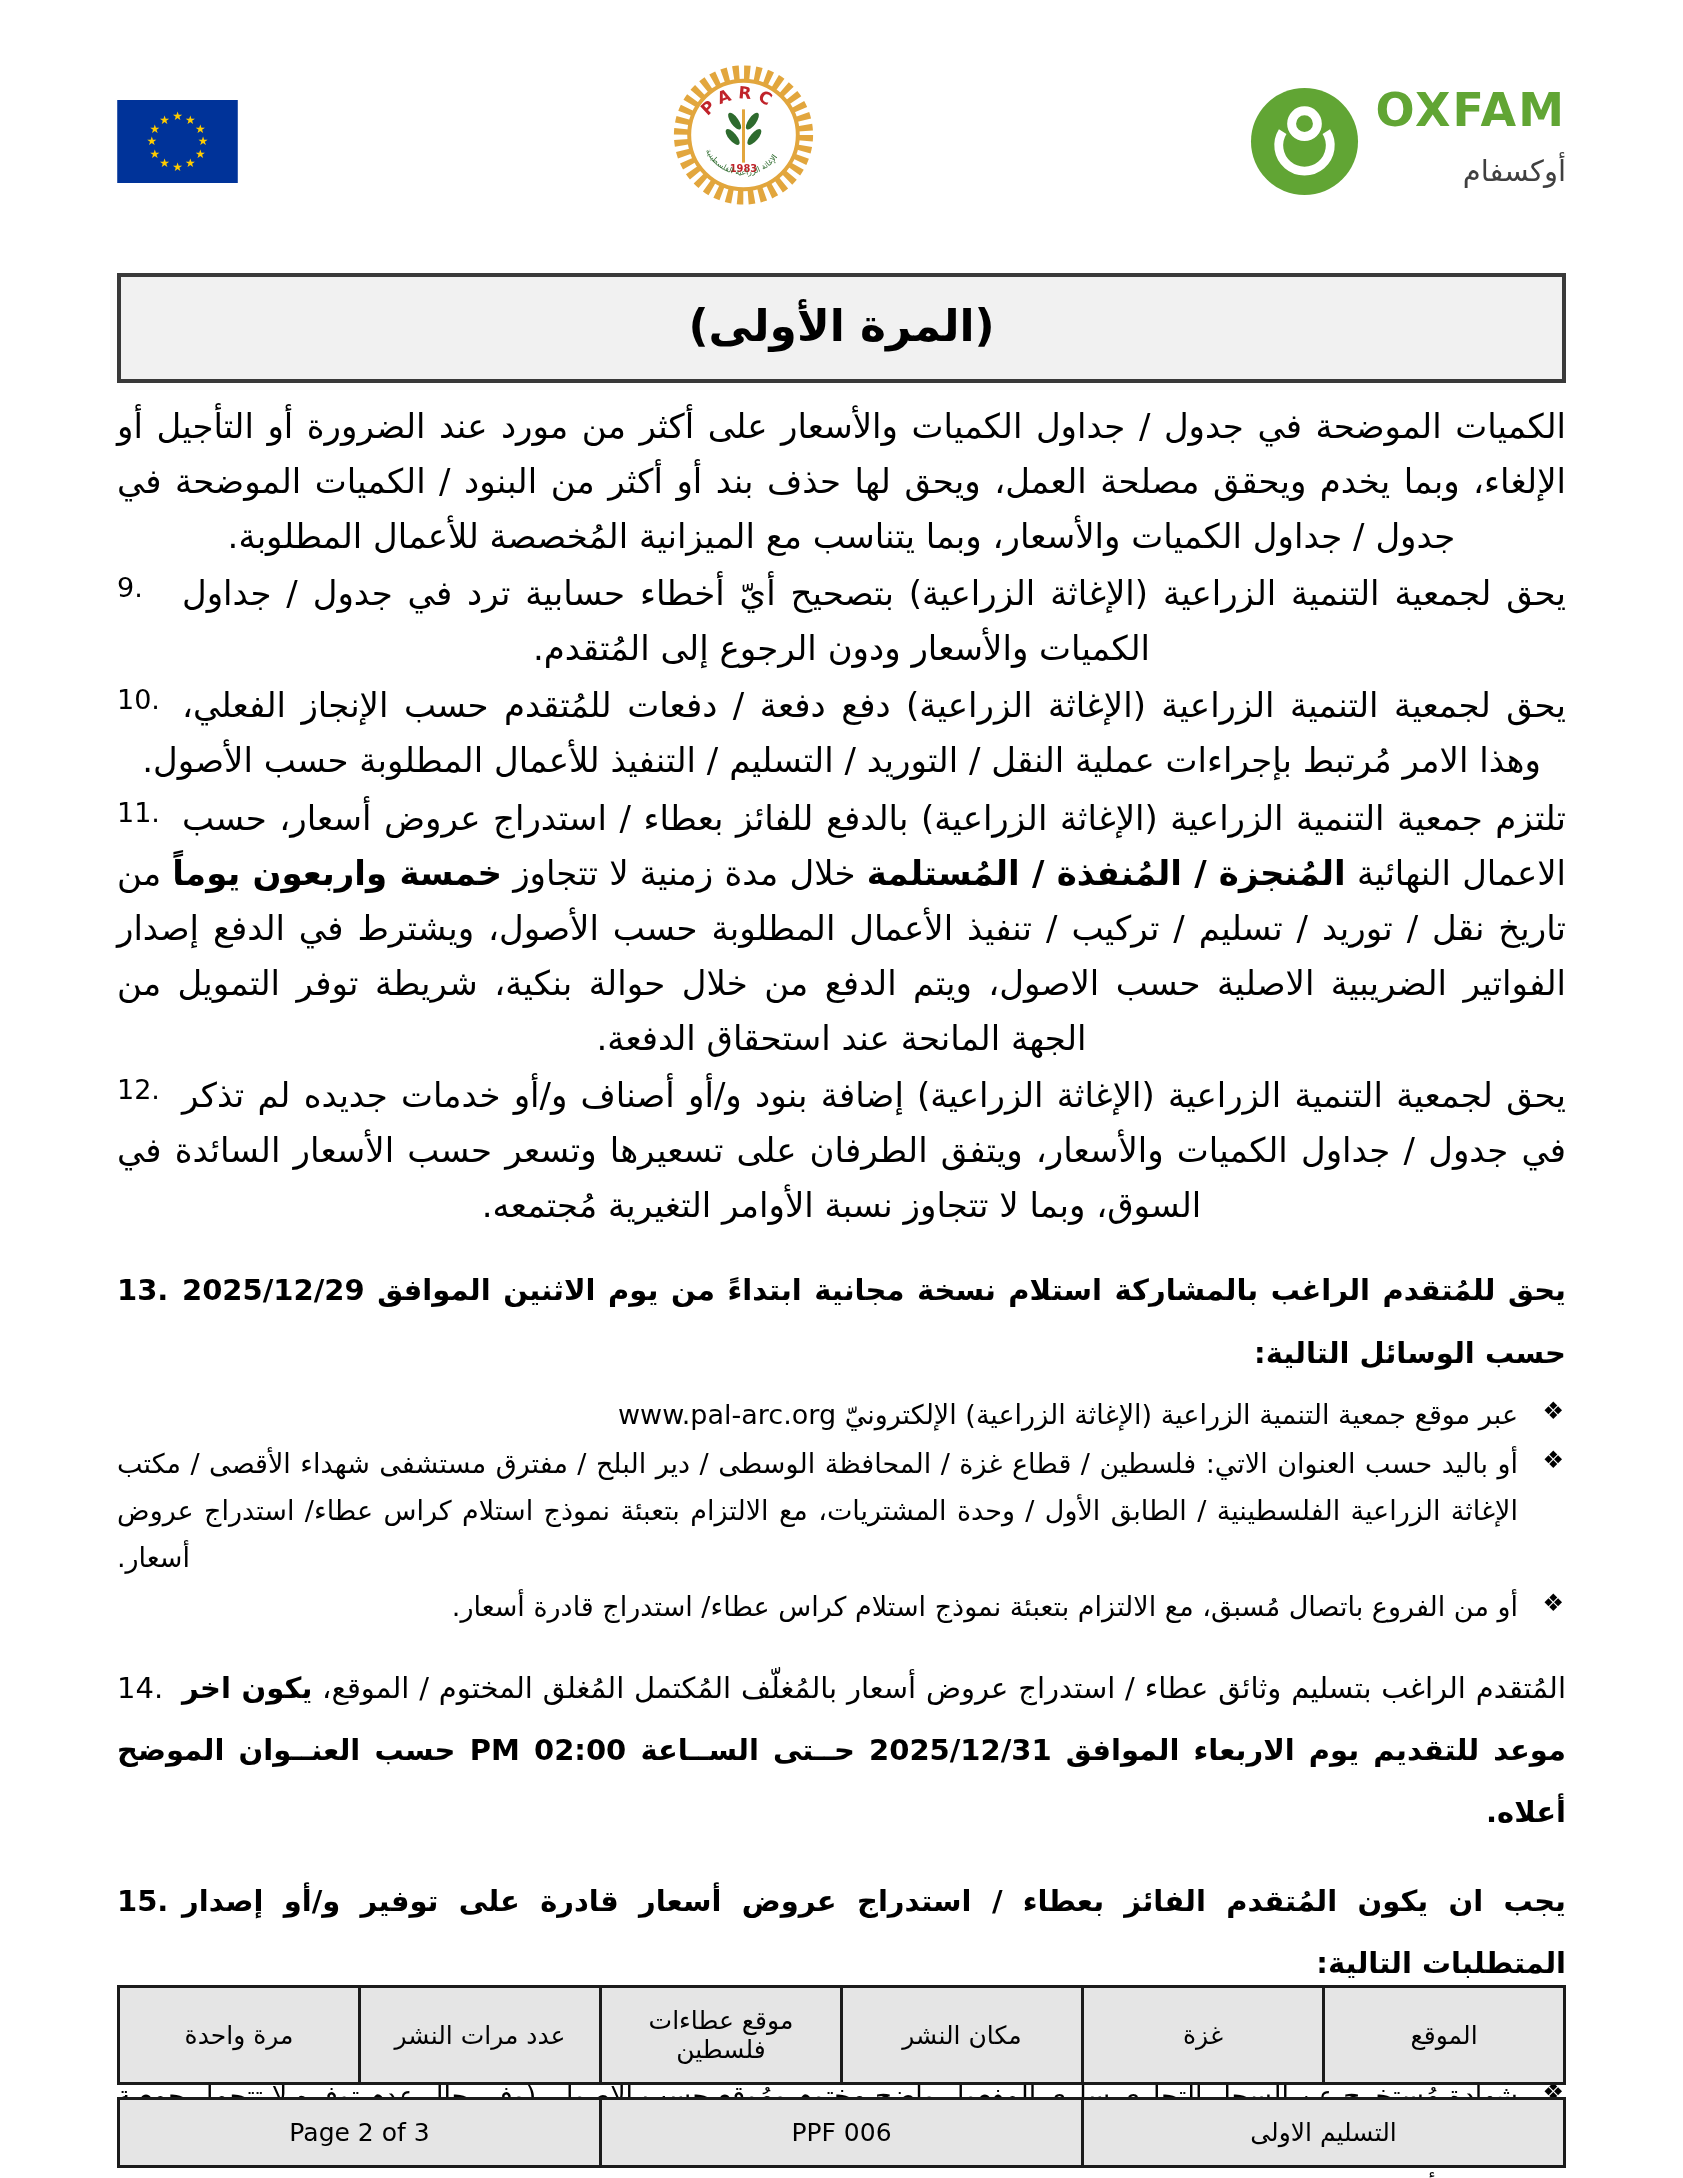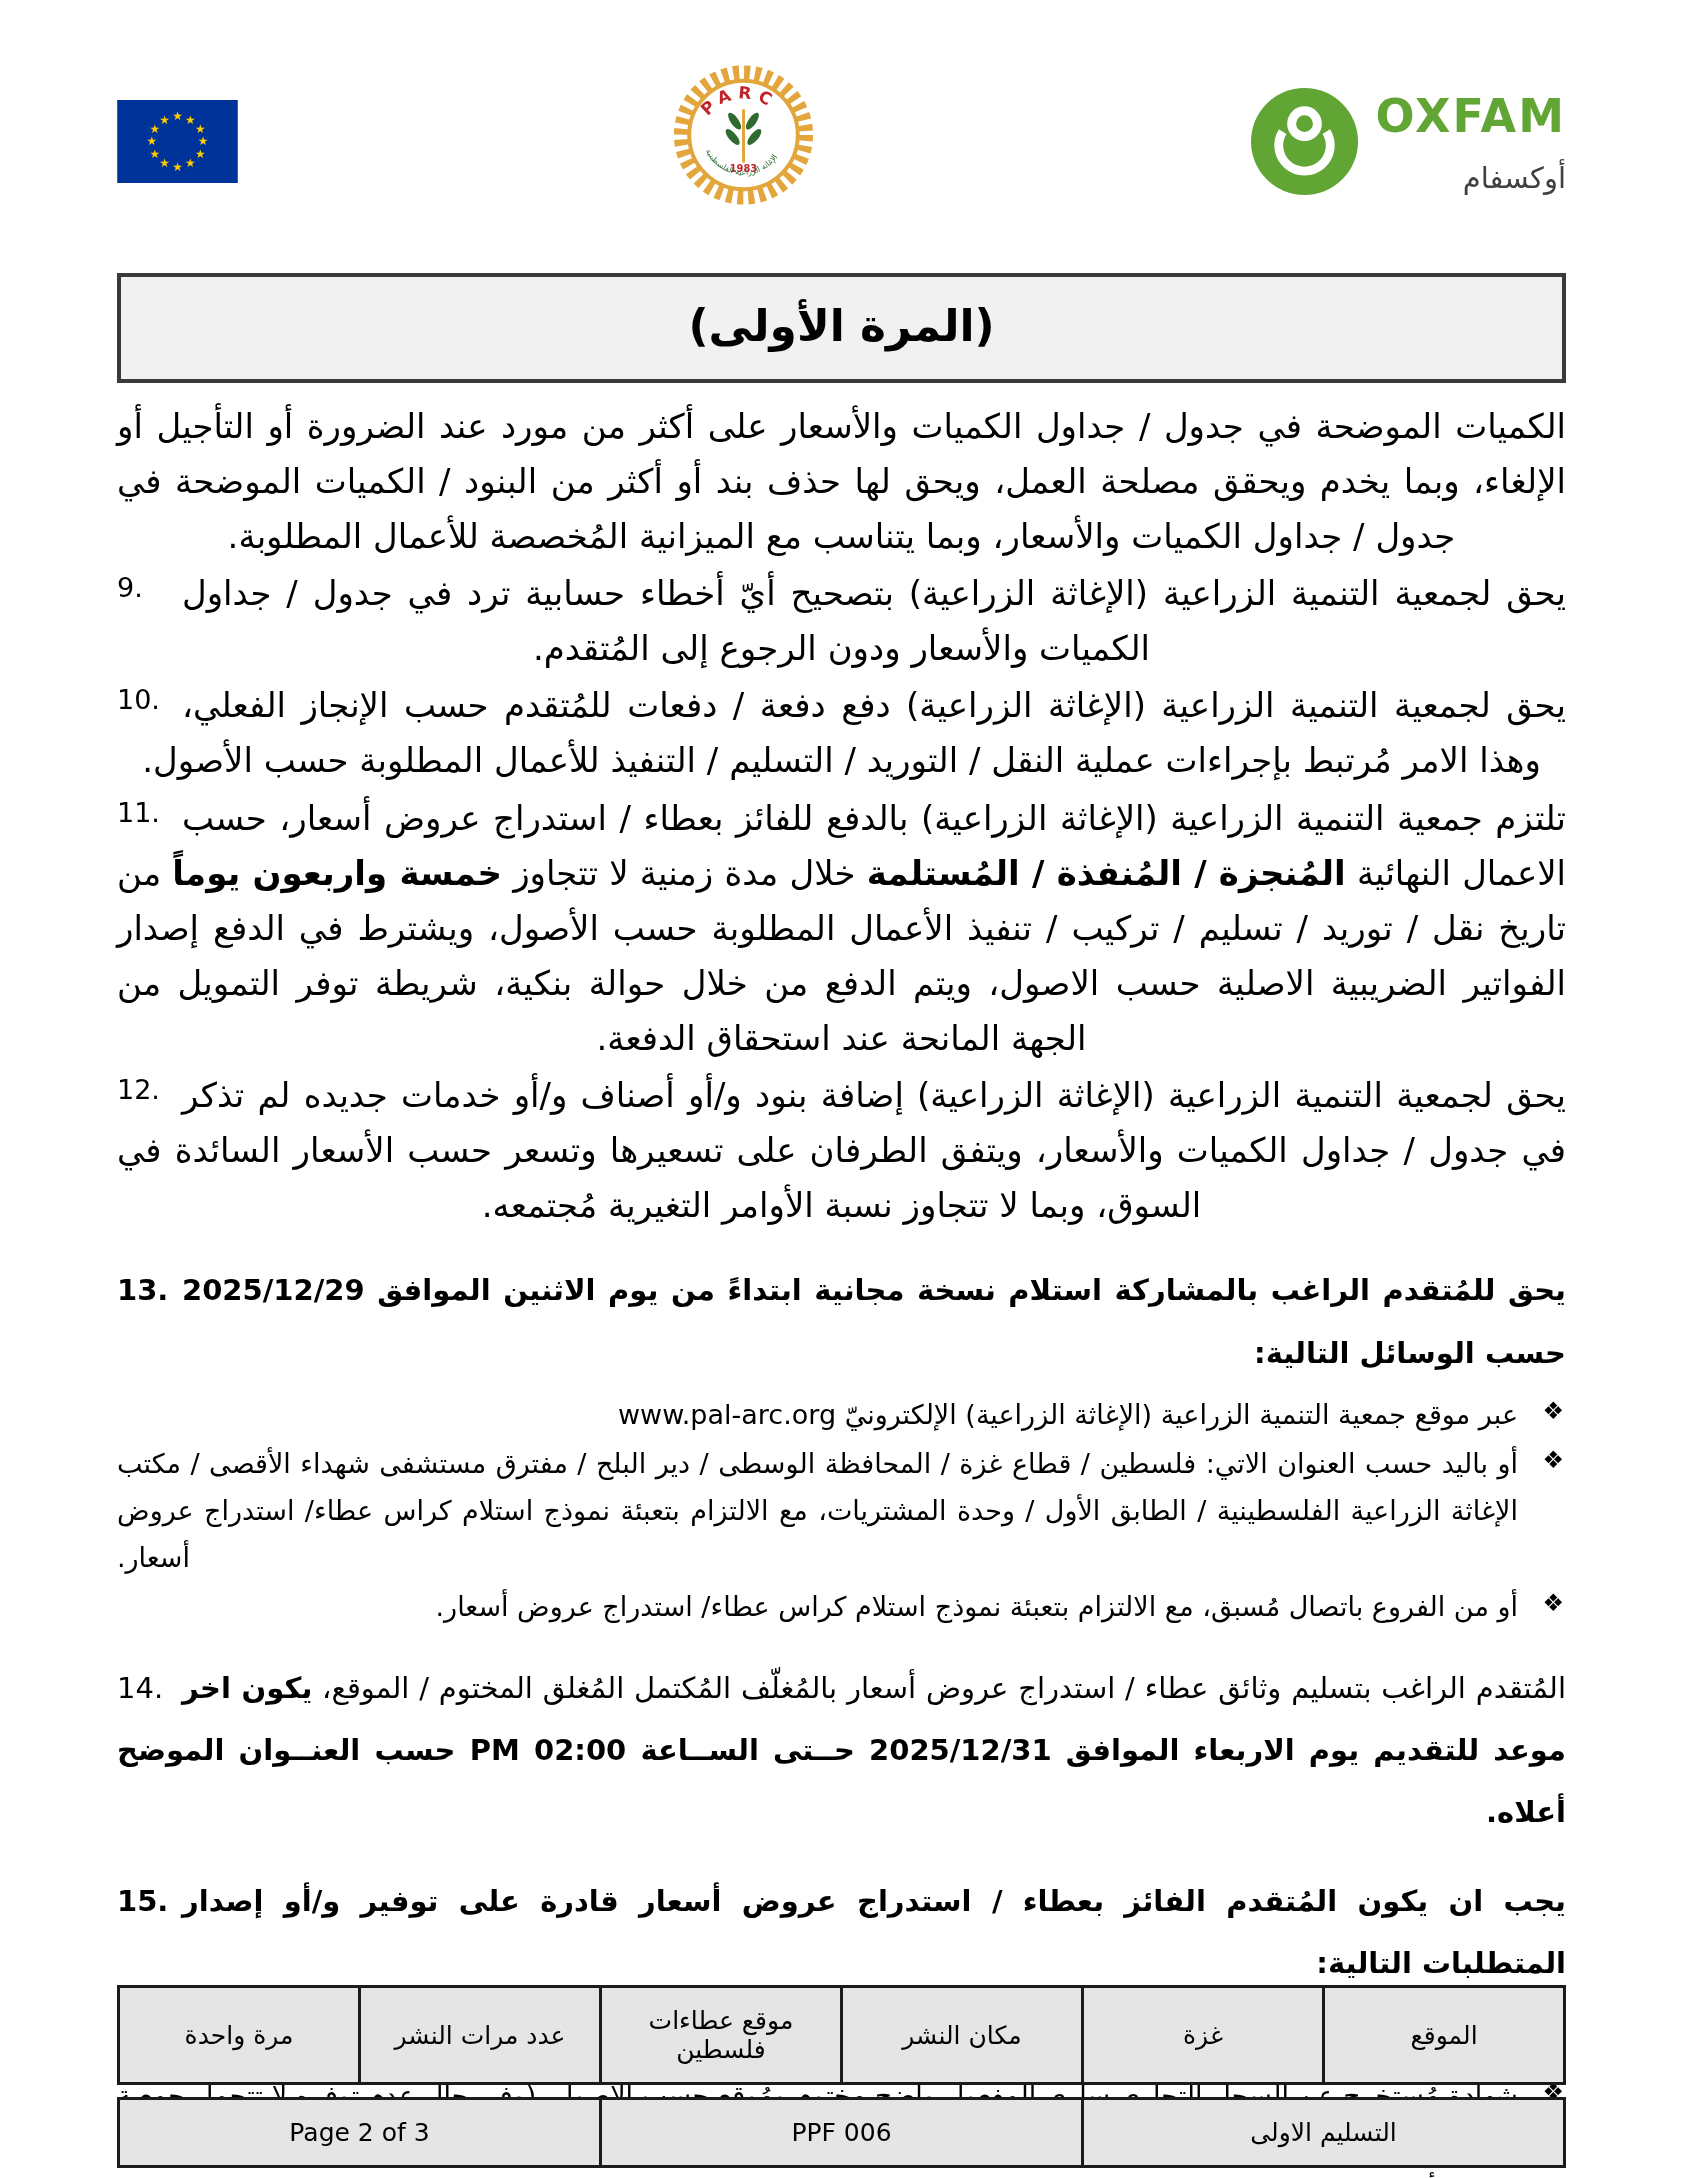--- a/index.html
+++ b/index.html
@@ -6,21 +6,21 @@
   .page{
     width:1683px;height:2178px;box-sizing:border-box;position:relative;
     background:#ffffff;font-family:"DejaVu Sans","Liberation Sans",sans-serif;
     padding:69px 117px 0 117px;color:#000;
   }
   
   .header{height:149px;display:flex;align-items:center;justify-content:space-between;margin-bottom:55px;}
   .eu-block{display:flex;align-items:center;gap:14px;}
   .eu-text{direction:rtl;text-align:right;font-weight:bold;font-size:27px;line-height:1.35;color:#1F3B78;}
   .parc-block{display:flex;align-items:flex-start;justify-content:center;margin-top:-14px;}
-  .oxfam-block{display:flex;align-items:center;gap:16px;}
+  .oxfam-block{display:flex;gap:16px;}
   .oxfam-words{display:flex;flex-direction:column;align-items:flex-end;}
   .oxfam-name{font-size:46px;font-weight:bold;color:#61A534;letter-spacing:2px;line-height:1.05;}
   .oxfam-ar{font-size:29px;color:#404040;direction:rtl;margin-top:20px;}
   
   .title-box{
     border:4px solid #3a3a3a;background:#F1F1F1;text-align:center;
     padding:16px 10px 20px;margin-bottom:16px;
   }
   .title-line{direction:rtl;font-weight:bold;font-size:44px;line-height:1.5;}
   
@@ -166,21 +166,21 @@
       <div class="bullet-text last-right">عبر موقع جمعية التنمية الزراعية (الإغاثة الزراعية) الإلكترونيّ www.pal-arc.org</div>
     </div>
 
     <div class="bullet-item">
       <span class="bullet-glyph">❖</span>
       <div class="bullet-text last-left">أو باليد حسب العنوان الاتي: فلسطين / قطاع غزة / المحافظة الوسطى / دير البلح / مفترق مستشفى شهداء الأقصى / مكتب الإغاثة الزراعية الفلسطينية / الطابق الأول / وحدة المشتريات، مع الالتزام بتعبئة نموذج استلام كراس عطاء/ استدراج عروض أسعار.</div>
     </div>
 
     <div class="bullet-item">
       <span class="bullet-glyph">❖</span>
-      <div class="bullet-text last-right">أو من الفروع باتصال مُسبق، مع الالتزام بتعبئة نموذج استلام كراس عطاء/ استدراج عروض أسعار.</div>
+      <div class="bullet-text last-right">أو من الفروع باتصال مُسبق، مع الالتزام بتعبئة نموذج استلام كراس عطاء/ استدراج قادرة أسعار.</div>
     </div>
 
     <div class="num-item b-item">
       <span class="num" style="font-weight:normal;">14.</span>
       <div class="para last-right" style="font-size:29px;line-height:2.15;"><span style="font-weight:normal;">المُتقدم الراغب بتسليم وثائق عطاء / استدراج عروض أسعار بالمُغلّف المُكتمل المُغلق المختوم / الموقع، </span><b>يكون اخر موعد للتقديم يوم الاربعاء الموافق 2025/12/31 حــتى الســاعة 02:00 PM حسب العنــوان الموضح أعلاه.</b></div>
     </div>
 
     <div class="num-item b-item">
       <span class="num">15.</span>
       <div class="para b-item last-right" style="margin:0;">يجب ان يكون المُتقدم الفائز بعطاء / استدراج عروض أسعار قادرة على توفير و/أو إصدار المتطلبات التالية:</div>

